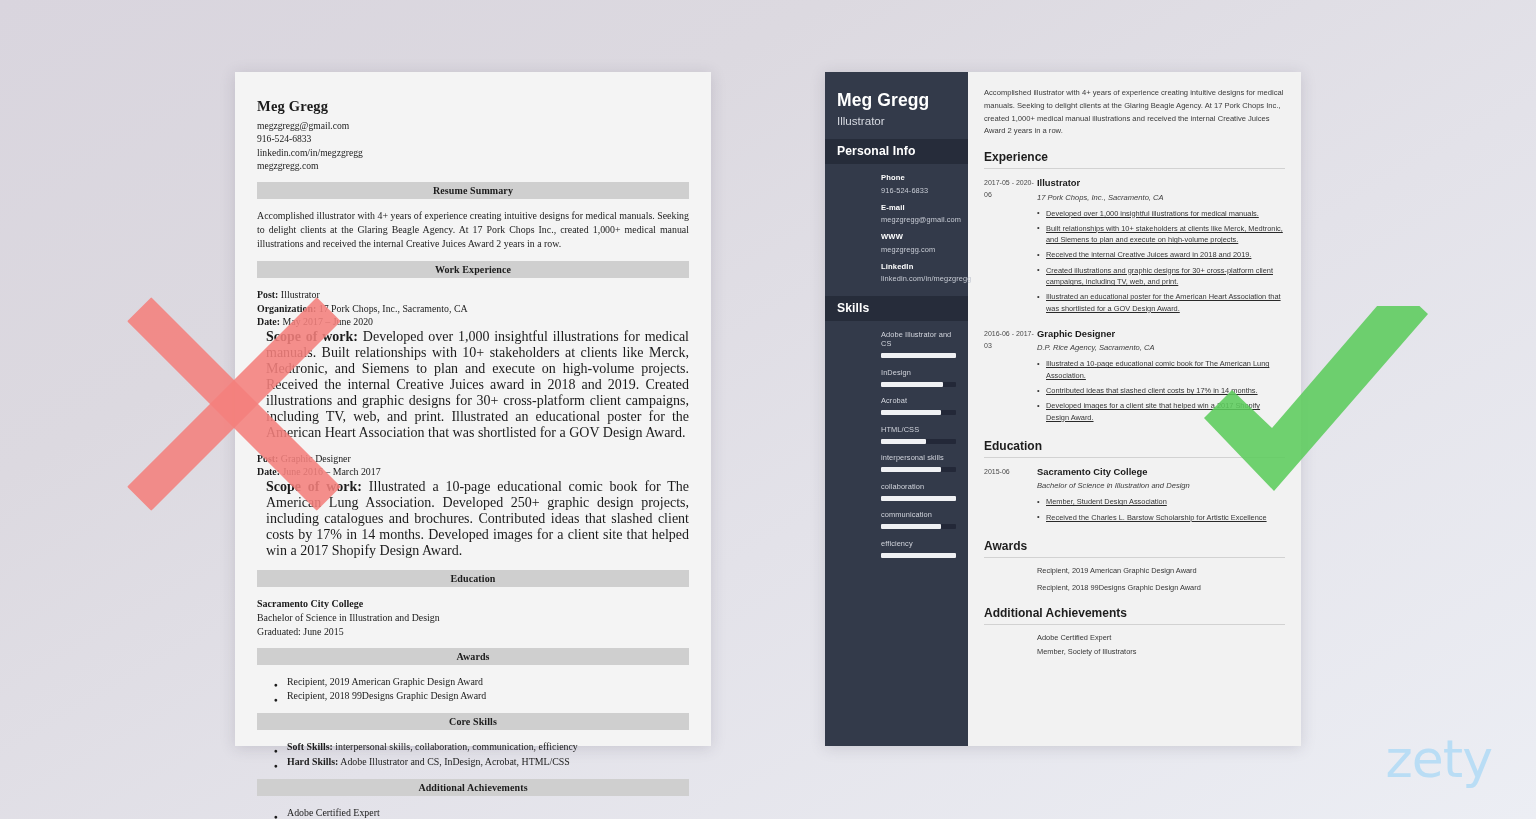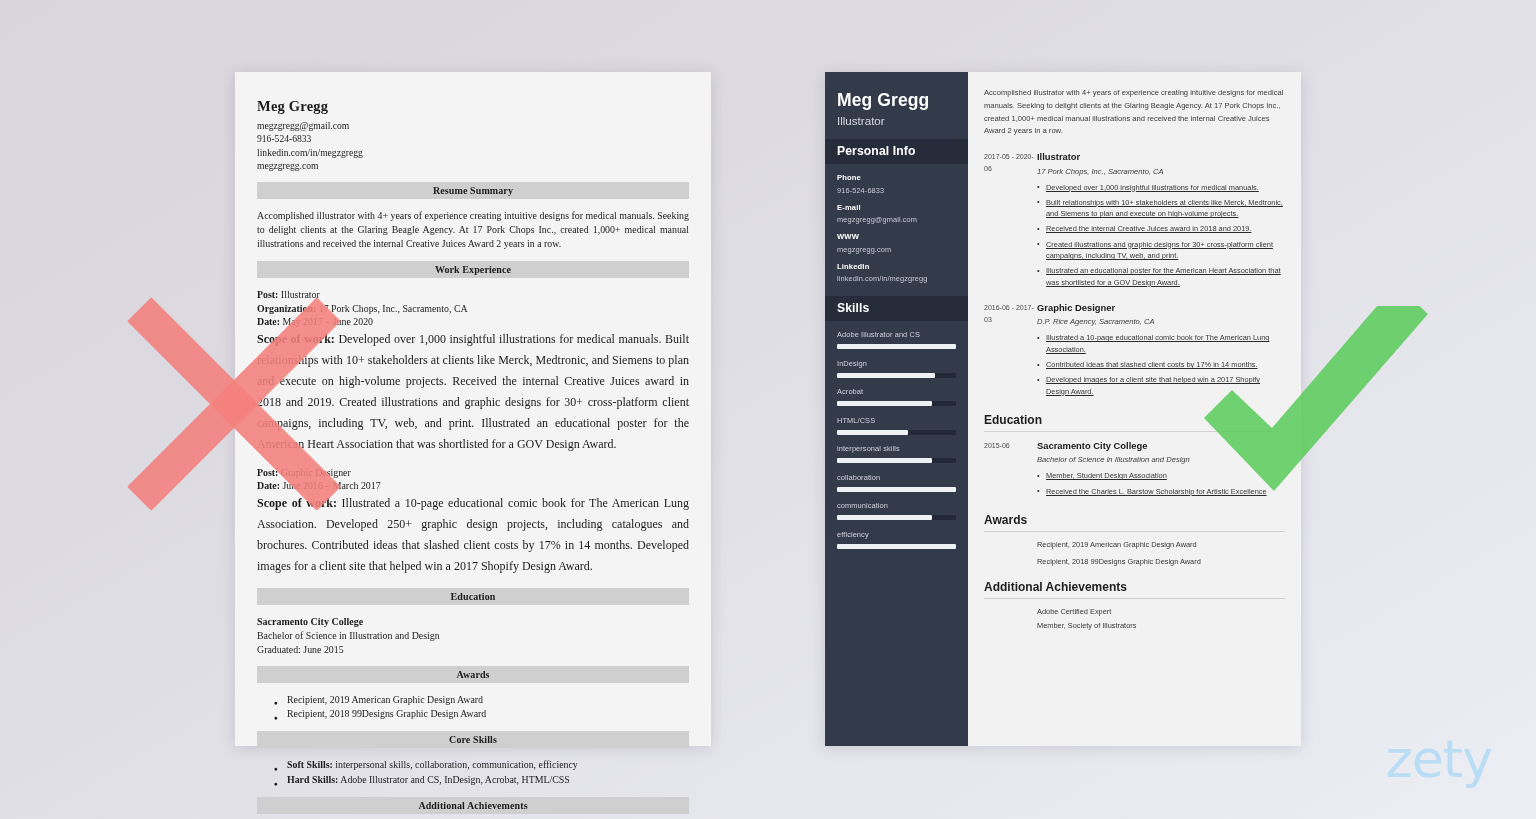--- a/index.html
+++ b/index.html
@@ -23,21 +23,21 @@
   #left-doc .l-name { font-size: 14.5px; font-weight: bold; letter-spacing:.2px; margin-bottom: 4px; }
   #left-doc .l-contact { font-size: 9.6px; line-height: 13.4px; }
   .l-band {
     background: #cfcfcf; text-align: center; font-weight: bold;
     font-size: 10px; padding: 3.2px 0; margin: 9px 0 10px 0; letter-spacing:.1px;
   }
   .l-body { font-size: 9.9px; line-height: 14.2px; text-align: justify; }
   .l-job { margin-bottom: 11px; }
   .l-line { font-size: 9.9px; line-height: 13.6px; }
   .l-line b { font-weight: bold; }
-  .l-scope { font-size: 12px; line-height: 21px; text-align: justify; }
+  .l-scope { font-size: 14px; line-height: 16px; text-align: justify; margin-left: 9px; }
   .l-edu-school { font-size: 10px; font-weight: bold; line-height: 14px; }
   .l-edu-line { font-size: 9.9px; line-height: 13.6px; }
   .l-ul { list-style: none; margin: 2px 0 0 0; }
   .l-ul li { font-size: 9.9px; line-height: 14.6px; padding-left: 30px; position: relative; }
   .l-ul li::before { content: "\25CF"; position: absolute; left: 17px; font-size: 6.5px; top: 3.6px; }
   .l-ul li b { font-weight: bold; }
 
   
   #right-doc {
     position: absolute; left: 825px; top: 72px;
@@ -50,21 +50,21 @@
     width: 143px; background: #333a4a; color: #fff;
     padding: 0; flex: 0 0 143px; position: relative;
   }
   #r-side .r-namewrap { padding: 18px 12px 12px 12px; }
   #r-name { font-size: 17.5px; font-weight: bold; letter-spacing: .1px; line-height: 20px; }
   #r-role { font-size: 11.6px; color: #d6d9e0; margin-top: 4px; font-weight: normal; }
   .r-sidehead {
     background: #262c3a; font-size: 12.2px; font-weight: bold;
     padding: 5px 20px 6px 12px; letter-spacing: .1px;
   }
-  .r-sidebody { padding: 9px 12px 0 12px; }
+  .r-sidebody { padding: 9px 12px 0 12px; margin-left: 44px; }
   .r-info-label { font-size: 7.6px; font-weight: bold; margin-top: 8px; letter-spacing:.15px; }
   .r-info-label:first-child { margin-top: 0; }
   .r-info-val { font-size: 7.4px; color: #c8ccd5; margin-top: 3.5px; letter-spacing:.1px; }
   .r-skill { margin-bottom: 9.5px; }
   .r-skill-name { font-size: 7.4px; color: #d2d5dd; margin-bottom: 5px; letter-spacing:.1px; }
   .r-skill-track { height: 5px; background: #232838; border-radius: 1px; }
   .r-skill-fill { height: 5px; background: #f0f1f4; border-radius: 1px; }
 
   #r-main { flex: 1; padding: 15px 16px 0 16px; color: #2a2a2a; }
   #r-summary { font-size: 7.6px; line-height: 12.8px; color: #3a3a3a; text-align: left; }
@@ -226,20 +226,21 @@
             <div class="r-skill-fill" style="width: 100%;"></div>
           </div>
         </div>
       </div>
   </div>
 
   <div id="r-main">
     <div id="r-summary">Accomplished illustrator with 4+ years of experience creating intuitive designs for medical manuals. Seeking to delight clients at the Glaring Beagle Agency. At 17 Pork Chops Inc., created 1,000+ medical manual illustrations and received the internal Creative Juices Award 2 years in a row.</div>
 
     <div class="r-sect">
+      <div class="r-sect-title">Experience</div>
 
       <div class="r-entry">
         <div class="r-date">2017-05 - 2020-06</div>
         <div class="r-ebody">
           <div class="r-etitle">Illustrator</div>
           <div class="r-esub">17 Pork Chops, Inc., Sacramento, CA</div>
           <ul class="r-ul">
             <li>Developed over 1,000 insightful illustrations for medical manuals.</li>
             <li>Built relationships with 10+ stakeholders at clients like Merck, Medtronic, and Siemens to plan and execute on high-volume projects.</li>
             <li>Received the internal Creative Juices award in 2018 and 2019.</li>

